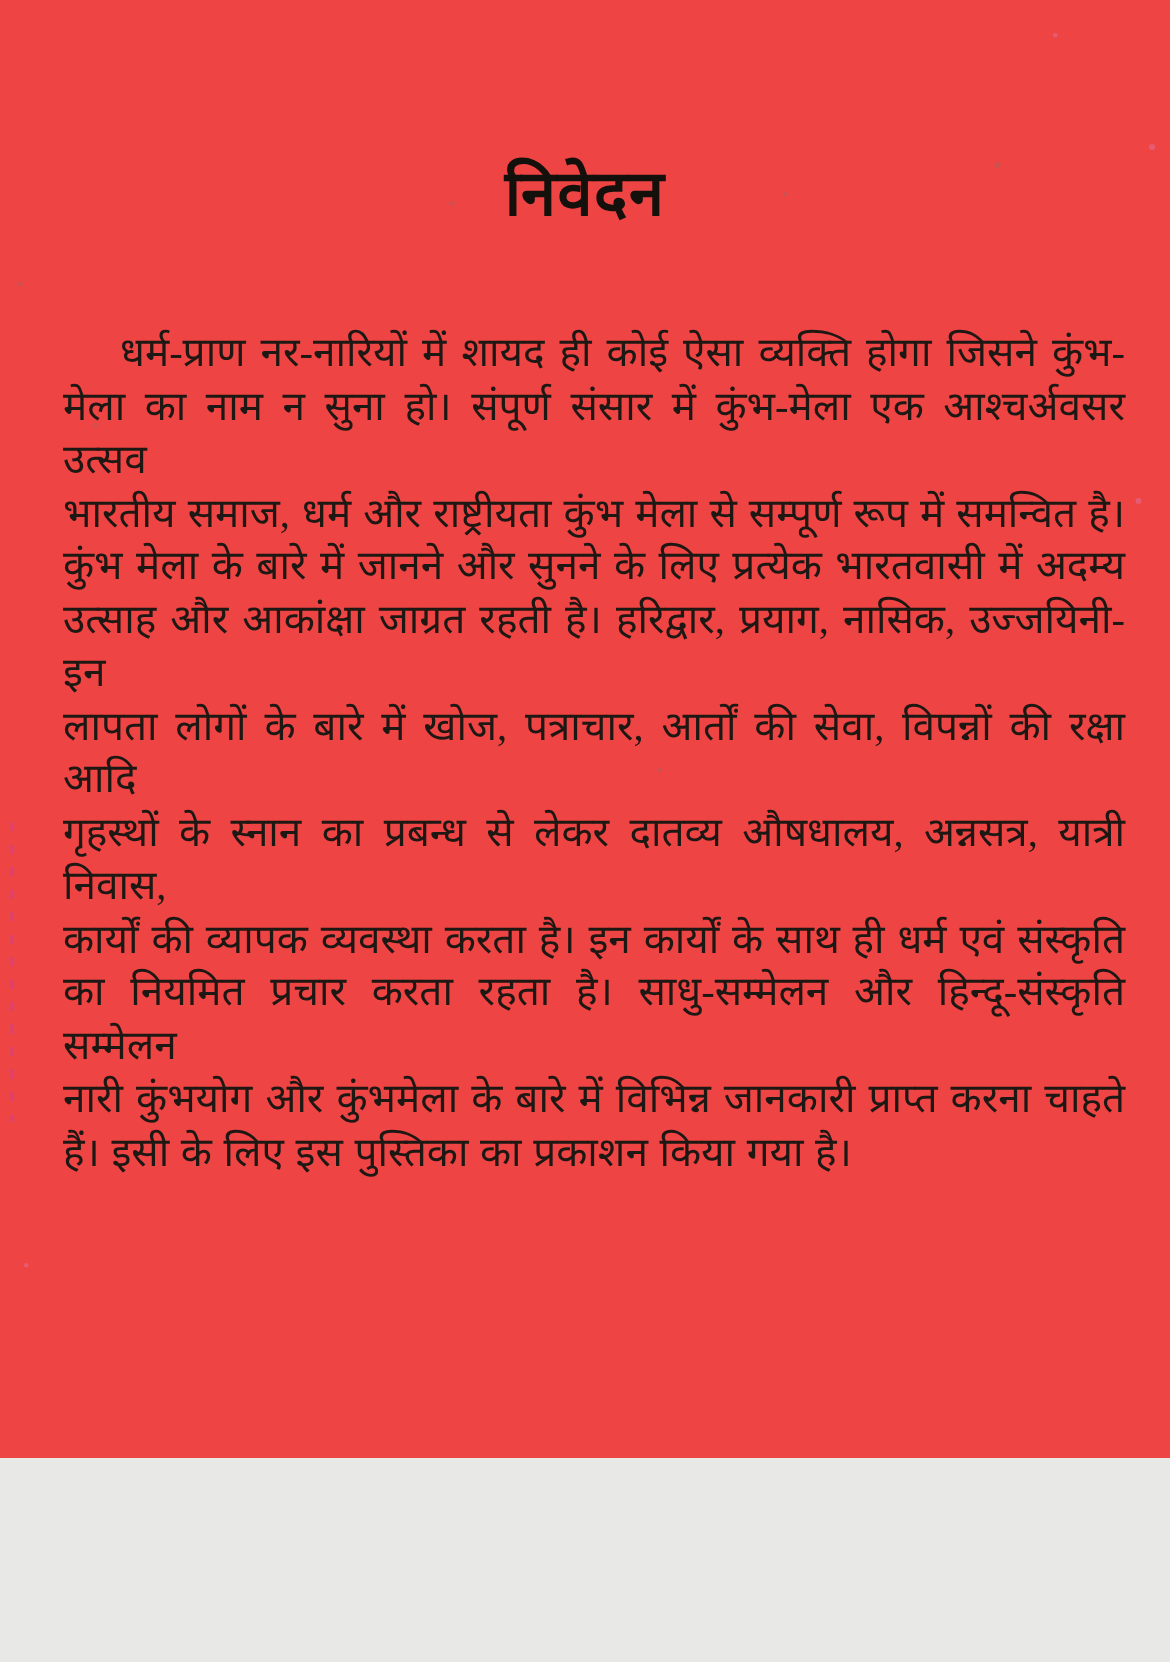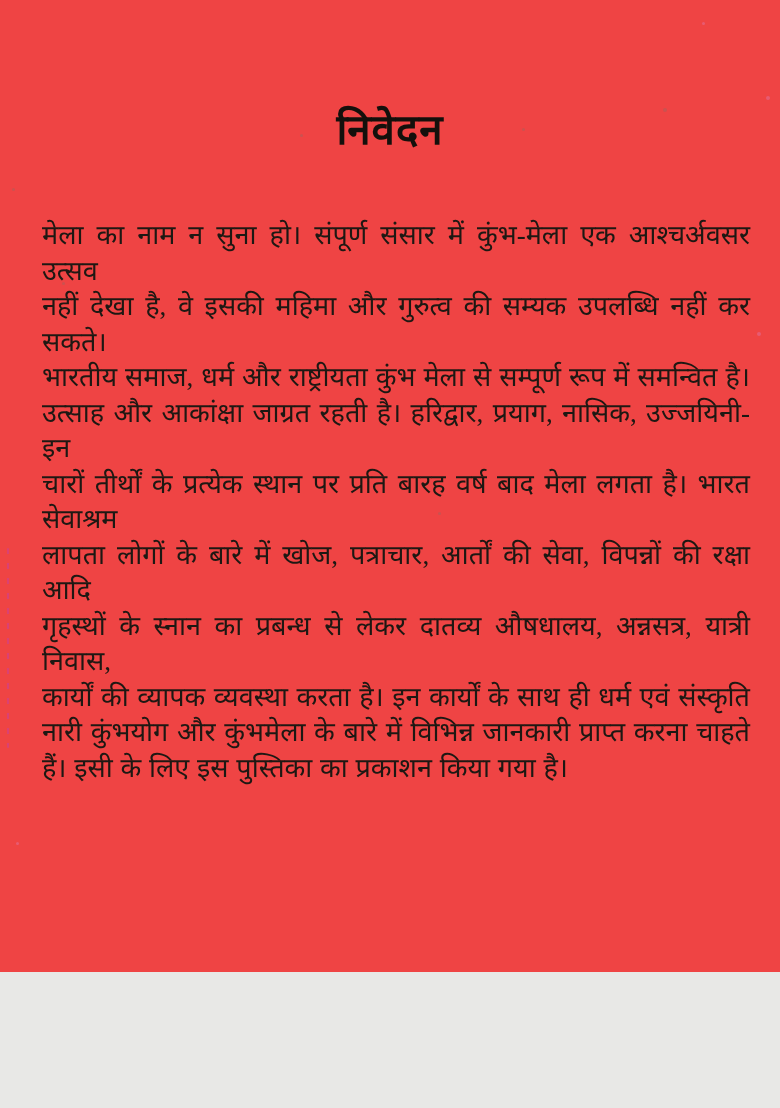--- a/index.html
+++ b/index.html
@@ -82,26 +82,27 @@
   <div class="speck pink" style="left:757px; top:332px;  width:4px; height:4px;"></div>
   <div class="speck pink" style="left:28px;  top:1016px; width:4px; height:4px;"></div>
   <div class="speck gray" style="left:746px; top:1090px; width:3px; height:3px;"></div>
   <div class="speck gray" style="left:438px; top:512px;  width:3px; height:3px;"></div>
   <div class="speck pink" style="left:16px;  top:842px;  width:3px; height:3px;"></div>
 
   <h1 class="page-title">निवेदन</h1>
 
   <section id="paragraphs">
       <div class="para first-para">
+        <div class="line first">धर्म-प्राण नर-नारियों में शायद ही कोई ऐसा व्यक्ति होगा जिसने कुंभ-</div>
         <div class="line">मेला का नाम न सुना हो। संपूर्ण संसार में कुंभ-मेला एक आश्चर्अवसर उत्सव</div>
-        <div class="line">नहीं देखा है, वे इसकी महिमा और गुरुत्व की सम्यक उपलब्धि नहीं कर सकते।</div>
         <div class="line">भारतीय समाज, धर्म और राष्ट्रीयता कुंभ मेला से सम्पूर्ण रूप में समन्वित है।</div>
+        <div class="line">कुंभ मेला के बारे में जानने और सुनने के लिए प्रत्येक भारतवासी में अदम्य</div>
         <div class="line">उत्साह और आकांक्षा जाग्रत रहती है। हरिद्वार, प्रयाग, नासिक, उज्जयिनी-इन</div>
-        <div class="line">चारों तीर्थों के प्रत्येक स्थान पर प्रति बारह वर्ष बाद मेला लगता है। भारत सेवाश्रम</div>
         <div class="line">लापता लोगों के बारे में खोज, पत्राचार, आर्तों की सेवा, विपन्नों की रक्षा आदि</div>
         <div class="line">गृहस्थों के स्नान का प्रबन्ध से लेकर दातव्य औषधालय, अन्नसत्र, यात्री निवास,</div>
         <div class="line">कार्यों की व्यापक व्यवस्था करता है। इन कार्यों के साथ ही धर्म एवं संस्कृति</div>
+        <div class="line">का नियमित प्रचार करता रहता है। साधु-सम्मेलन और हिन्दू-संस्कृति सम्मेलन</div>
         <div class="line">नारी कुंभयोग और कुंभमेला के बारे में विभिन्न जानकारी प्राप्त करना चाहते</div>
         <div class="line last">हैं। इसी के लिए इस पुस्तिका का प्रकाशन किया गया है।</div>
       </div>
     </section>
 
 </div>
 
 </body></html>

